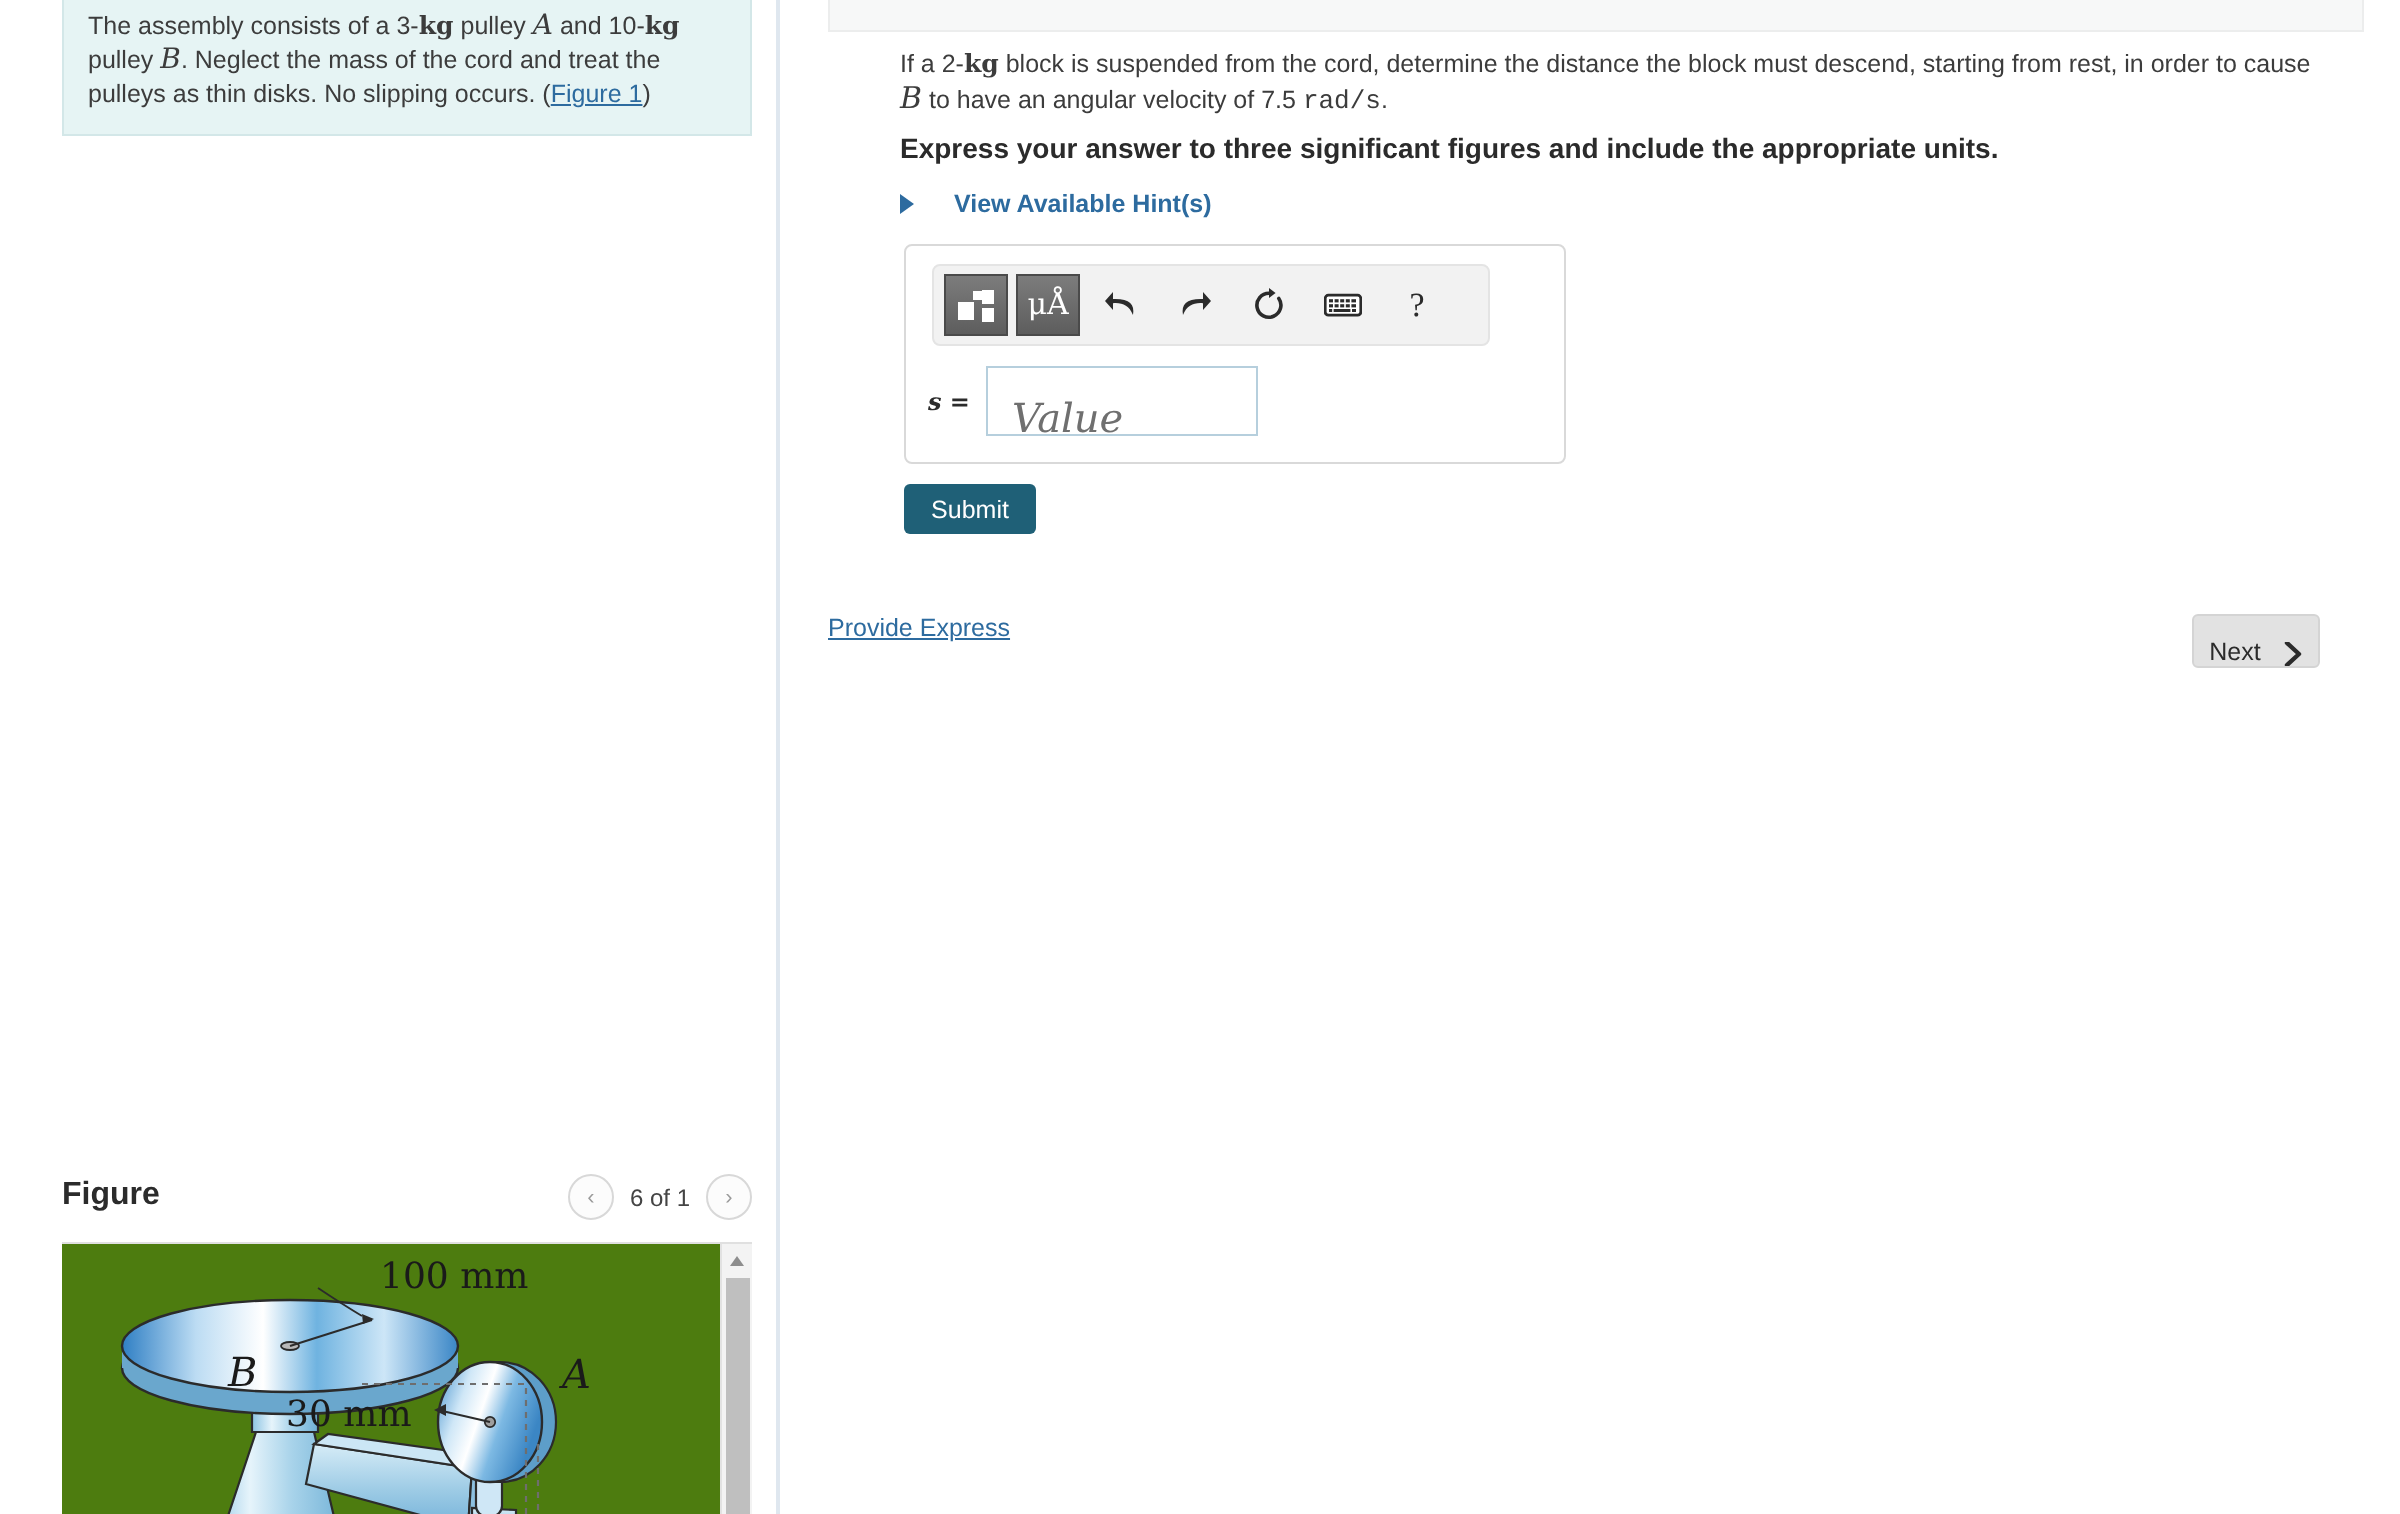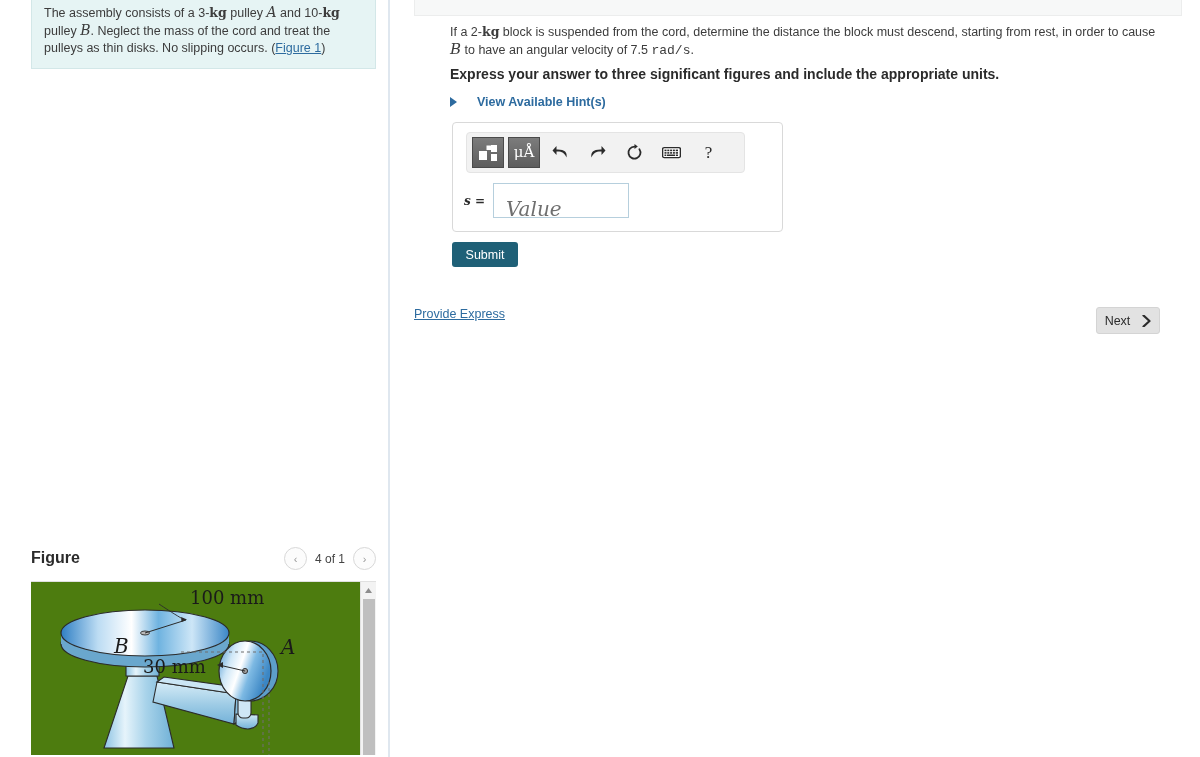--- a/index.html
+++ b/index.html
@@ -55,20 +55,21 @@
 
   
   #figure-section {
     position: absolute;
     left: 31px; top: 545px;
     width: 345px;
   }
   #figure-header {
     position: relative;
     height: 36px;
+    margin-top: 40px;
   }
   #figure-title {
     position: absolute;
     left: 0; top: 4px;
     font-size: 16px;
     font-weight: bold;
     color: #2b2b2b;
   }
   #figure-pager {
     position: absolute;
@@ -321,21 +322,21 @@
     left: 705px; top: 307px;
     width: 64px; height: 27px;
     background: #e2e2e2;
     border: 1px solid #d4d4d4;
     border-radius: 3px;
     color: #2b2b2b;
     font-family: "Liberation Sans", sans-serif;
     font-size: 12.5px;
     cursor: pointer;
     display: flex;
-    align-items: center;
+    align-items: flex-end;
     justify-content: center;
     gap: 12px;
     box-sizing: border-box;
   }
 </style>
 </head>
 <body>
 
 <div id="page">
 
@@ -344,21 +345,21 @@
     <div id="problem-statement">
       <span>The assembly consists of a 3-</span><span class="mathbf">kg</span><span> pulley </span><span class="mathit">A</span><span> and 10-</span><span class="mathbf">kg</span>
       <span>pulley </span><span class="mathit">B</span><span>. Neglect the mass of the cord and treat the pulleys as thin disks. No slipping occurs. (</span><span id="figure-link">Figure 1</span><span>)</span>
     </div>
 
     <div id="figure-section">
       <div id="figure-header">
         <div id="figure-title">Figure</div>
         <div id="figure-pager">
           <div class="pager-btn">‹</div>
-          <div id="figure-count">4 of 1</div>
+          <div id="figure-count">6 of 1</div>
           <div class="pager-btn">›</div>
         </div>
       </div>
 
       <div id="figure-viewport">
         <svg id="figure-image" viewBox="0 0 329 173">
           <defs>
             <linearGradient id="diskTop" x1="0" y1="0" x2="1" y2="0">
               <stop offset="0%" stop-color="#2f7fc4"></stop>
               <stop offset="22%" stop-color="#bcdcf3"></stop>

